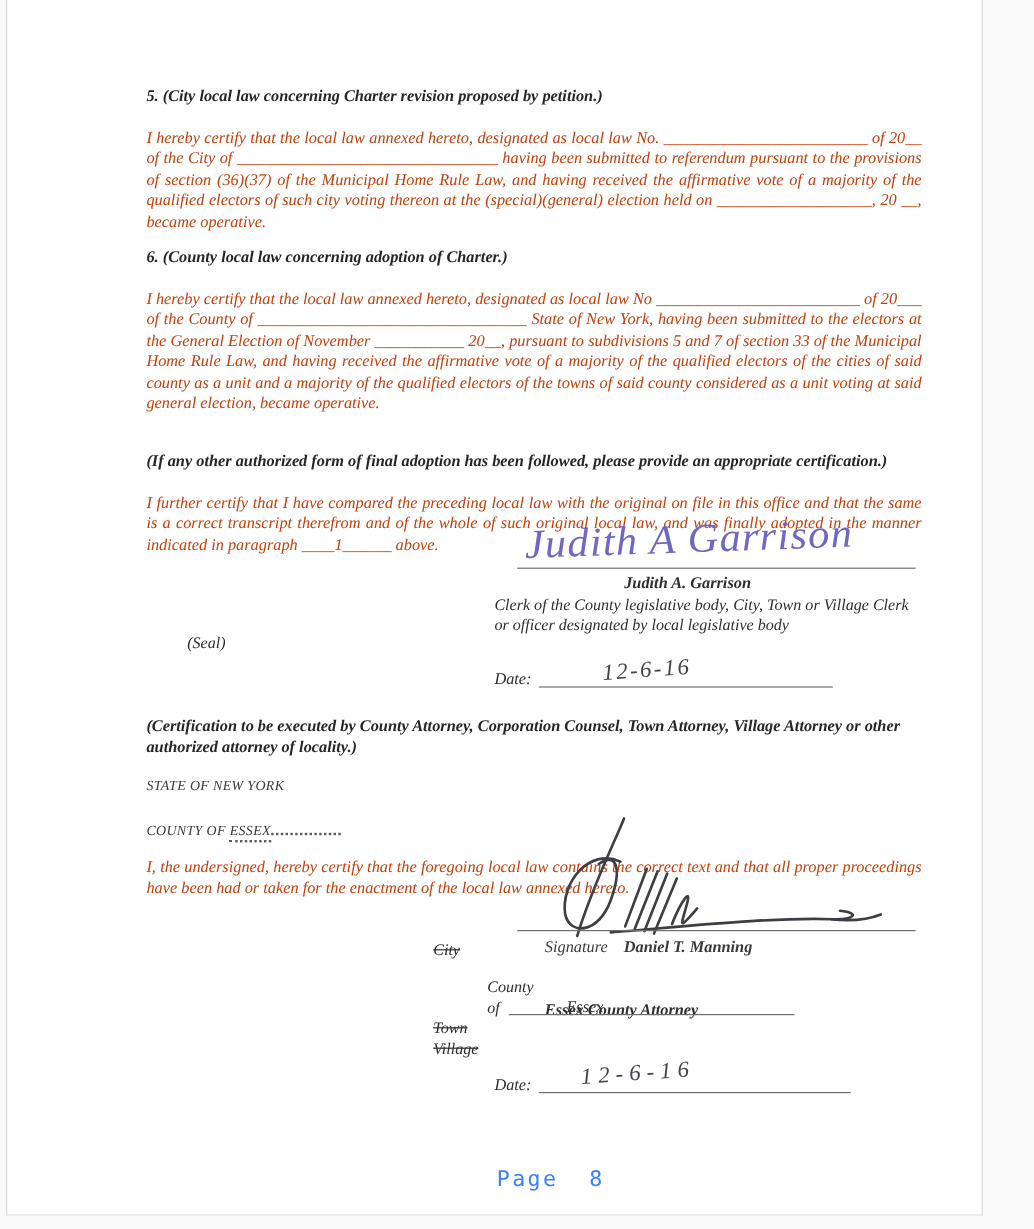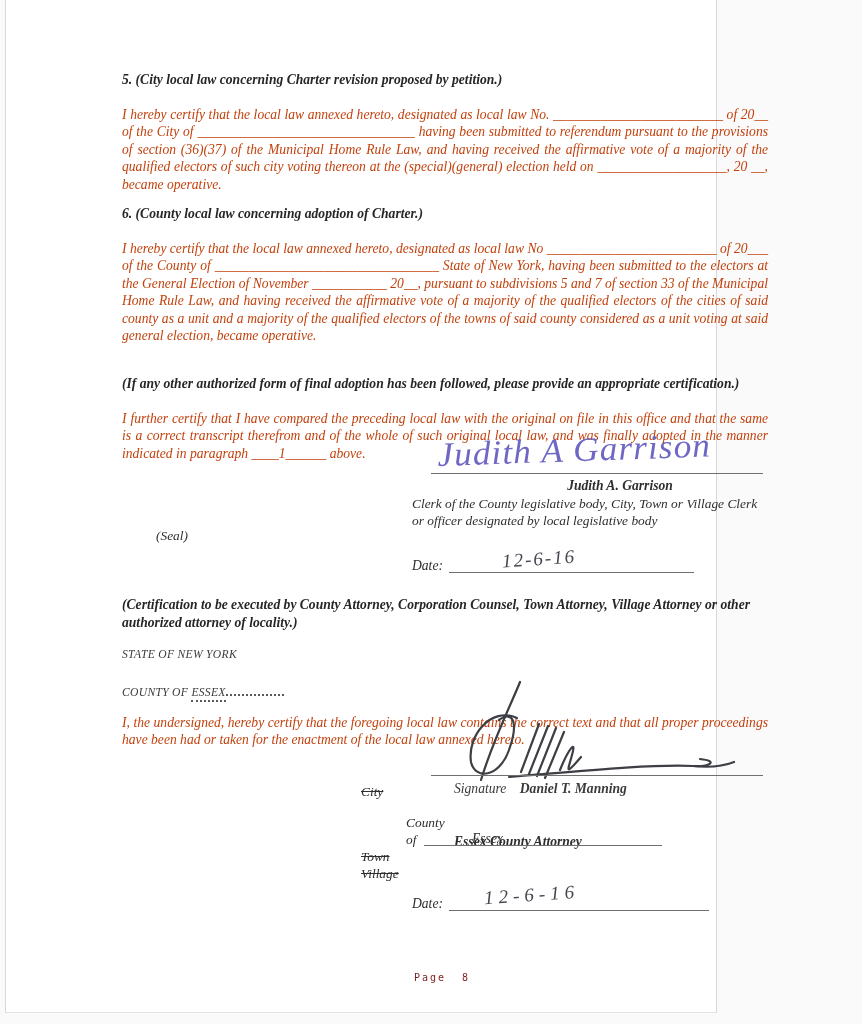--- a/index.html
+++ b/index.html
@@ -1,19 +1,19 @@
 <!DOCTYPE html>
 <html><head>
 <meta charset="utf-8">
 <style>
   html,body{margin:0;padding:0;background:#fafafb;width:862px;height:1024px;overflow:hidden;}
   .sheet{
     position:relative;
     margin-left:5px;
-    width:712px;height:1013px;
+    width:814px;height:1013px;
     background:#ffffff;
     border-left:1px solid #d7d7dc;
     border-right:1px solid #d7d7dc;
     border-bottom:1px solid #e2e2e8;
     font-family:"Liberation Serif","DejaVu Serif",serif;
     color:#2e2e2e;
     box-sizing:border-box;
   }
   .abs{position:absolute;}
   .ital{font-style:italic;}
@@ -52,42 +52,42 @@
     font-style:italic;
     font-size:11.6px;
     color:#3a3a3a;
     letter-spacing:0.3px;
   }
   .strike{text-decoration:line-through;}
   .dotted-under{border-bottom:2px dotted #5a5a5a;padding-bottom:1px;}
   .dotted-tail{display:inline-block;border-bottom:2px dotted #5a5a5a;width:58px;height:12px;vertical-align:baseline;}
   .footer-mono{
     font-family:"DejaVu Sans Mono","Liberation Mono",monospace;
-    font-size:10px;color:#7f1d1d;letter-spacing:2px;white-space:pre;
+    font-size:18px;color:#3b82f6;letter-spacing:2px;white-space:pre;
   }
   svg{display:block;}
 </style>
 </head>
 <body>
 
 <div class="sheet">
 
   <div class="abs heading" style="left:116px;top:72px;width:650px;">5.  (City local law concerning Charter revision proposed by petition.)</div>
   <div class="abs para" style="left:116px;top:106px;width:646px;">I hereby certify that the local law annexed hereto, designated as local law No. _________________________ of 20__ of the City of ________________________________ having been submitted to referendum pursuant to the provisions of section (36)(37) of the Municipal Home Rule Law, and having received the affirmative vote of a majority of the qualified electors of such city voting thereon at the (special)(general) election held on ___________________, 20 __, became operative.</div>
 
   <div class="abs heading" style="left:116px;top:206px;width:650px;">6. (County local law concerning adoption of Charter.)</div>
   <div class="abs para" style="left:116px;top:240px;width:646px;">I hereby certify that the local law annexed hereto, designated as local law No _________________________ of 20___ of the County of _________________________________ State of New York, having been submitted to the electors at the General Election of November ___________ 20__, pursuant to subdivisions 5 and 7 of section 33 of the Municipal Home Rule Law, and having received the affirmative vote of a majority of the qualified electors of the cities of said county as a unit and a majority of the qualified electors of the towns of said county considered as a unit voting at said general election, became operative.</div>
 
   <div class="abs heading" style="left:116px;top:376px;width:650px;">(If any other authorized form of final adoption has been followed, please provide an appropriate certification.)</div>
 
   <div class="abs para" style="left:116px;top:410px;width:646px;">I further certify that I have compared the preceding local law with the original on file in this office and that the same is a correct transcript therefrom and of the whole of such original local law, and was finally adopted in the manner indicated in paragraph ____1______ above.</div>
 
   <div class="abs script-sig" style="left:432px;top:436px;color:#6e68c4;">Judith A Garrison</div>
   <div class="abs rule" style="left:425px;top:448px;width:332px;height:25px;"></div>
-  <div class="abs ital bold" style="left:448px;top:478px;width:332px;text-align:center;font-size:13.6px;">Judith A. Garrison</div>
+  <div class="abs ital bold" style="left:401px;top:478px;width:332px;text-align:center;font-size:13.6px;">Judith A. Garrison</div>
   <div class="abs ital" style="left:406px;top:496px;width:368px;font-size:13.4px;">Clerk of the County legislative body, City, Town or Village Clerk</div>
   <div class="abs ital" style="left:406px;top:513px;width:368px;font-size:13.4px;">or officer designated by local legislative body</div>
 
   <div class="abs ital" style="left:118px;top:528px;font-size:13.4px;margin-left:32px;">(Seal)</div>
 
   <div class="abs ital" style="left:406px;top:558px;font-size:13.6px;">Date:</div>
   <div class="abs rule" style="left:443px;top:552px;width:245px;height:20px;"></div>
   <div class="abs hand-date" style="left:496px;top:548px;">12-6-16</div>
 
   <div class="abs heading" style="left:116px;top:596px;width:655px;line-height:17.8px;">(Certification to be executed by County Attorney, Corporation Counsel, Town Attorney, Village Attorney or other authorized attorney of locality.)</div>

